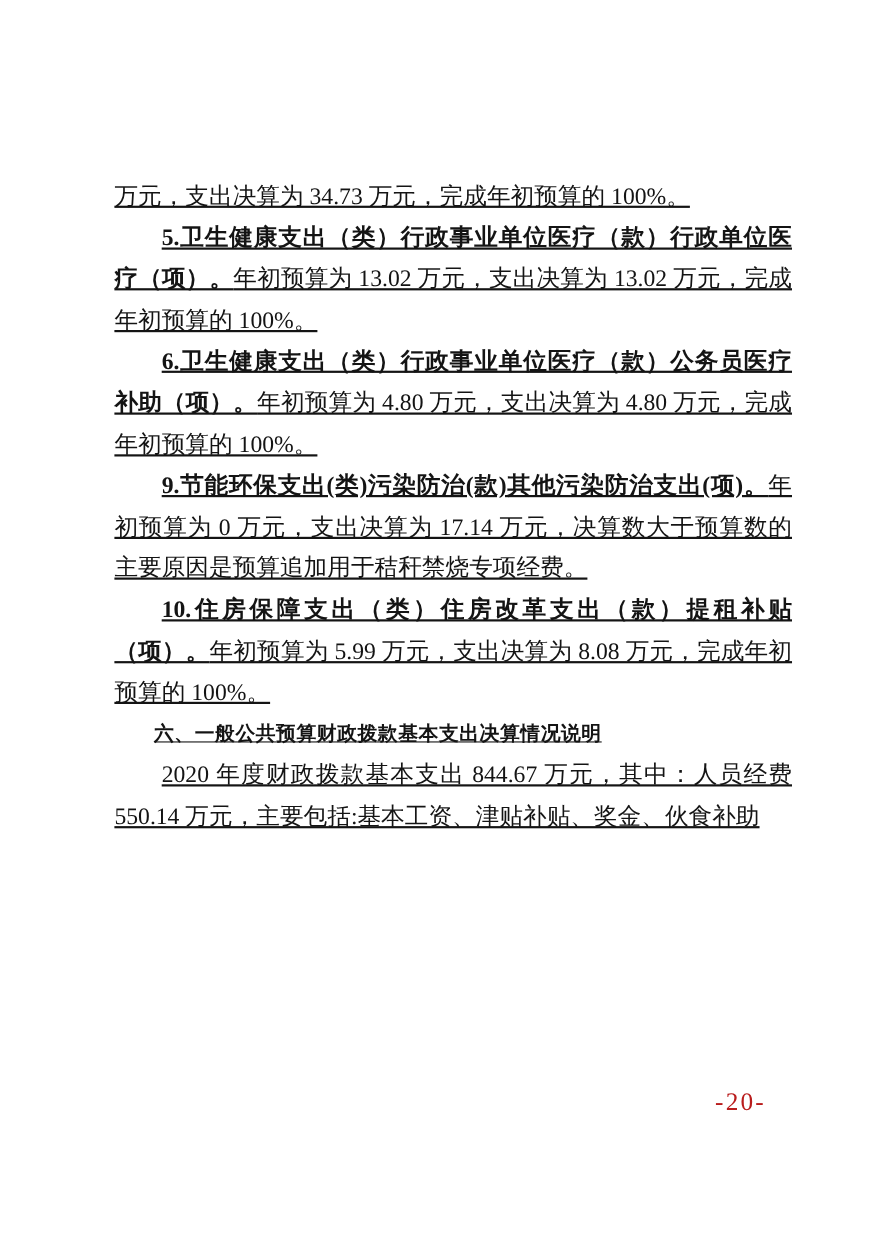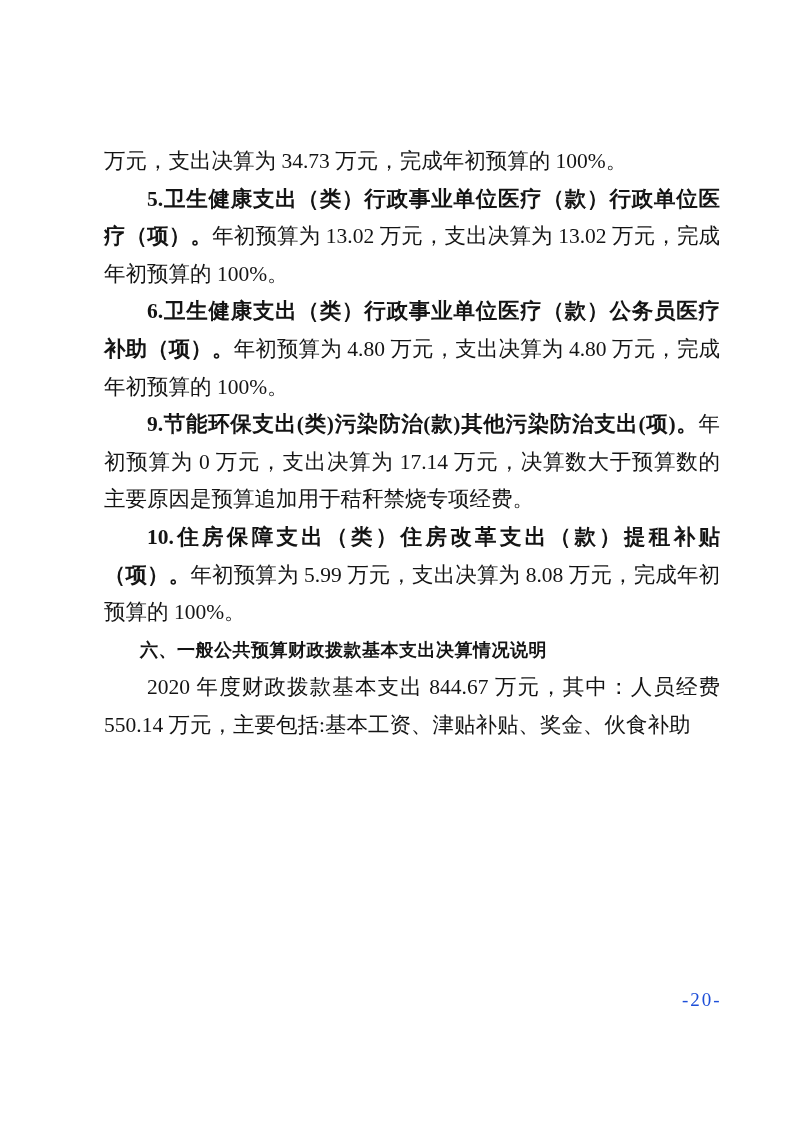--- a/index.html
+++ b/index.html
@@ -12,26 +12,27 @@
     width: 793px;
     height: 1122px;
     background: #ffffff;
     overflow: hidden;
     font-family: "Liberation Serif", "DejaVu Serif", serif;
     color: #141414;
   }
   .content {
     position: absolute;
     left: 104px;
-    top: 143px;
+    top: 160px;
     width: 616px;
     font-size: 21.5px;
     line-height: 37.6px;
     text-align: justify;
     text-justify: inter-ideograph;
+    text-decoration: underline;
   }
   .para {
     margin: 0;
     padding: 0;
     text-indent: 2em;
   }
   .para.continuation {
     text-indent: 0;
   }
   .item-title {
@@ -43,25 +44,24 @@
     text-indent: 2em;
     font-family: "Liberation Sans", "DejaVu Sans", sans-serif;
     font-weight: 700;
     font-size: 18px;
     letter-spacing: 0.5px;
   }
   .page-number {
     position: absolute;
     top: 989px;
     left: 650px;
-    font-size: 19px;
+    font-size: 23px;
     letter-spacing: 2px;
     font-family: "Liberation Serif", "DejaVu Serif", serif;
-    color: #1d4ed8;
-    margin-left: 32px;
+    color: #b91c1c;
   }
 </style>
 </head>
 <body>
 
 <div class="page">
   <div class="content">
 
     <p class="para continuation"><span>万元，支出决算为 34.73 万元，完成年初预算的 100%。</span></p>
 

